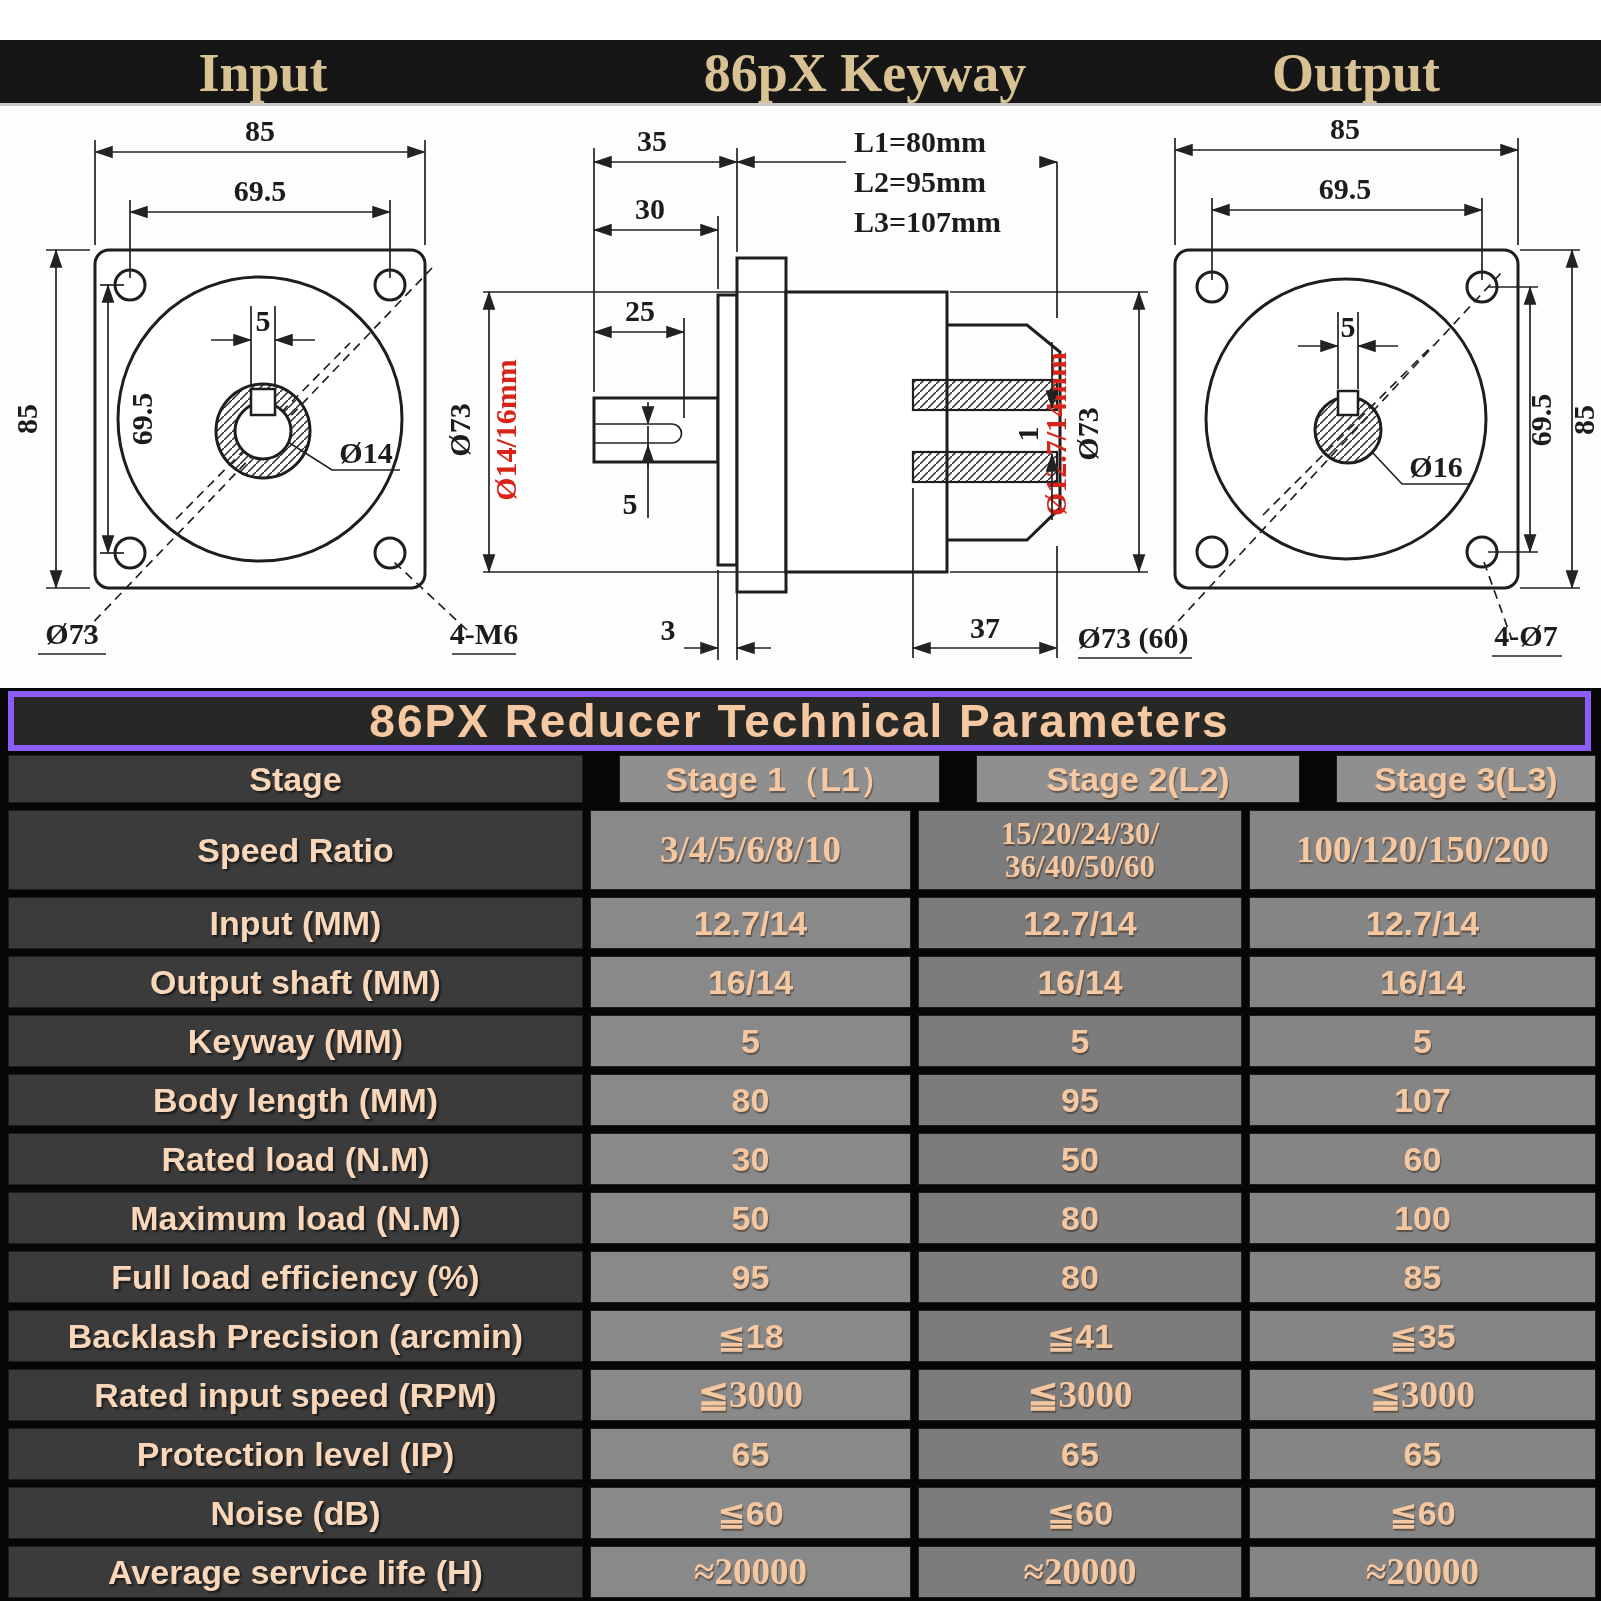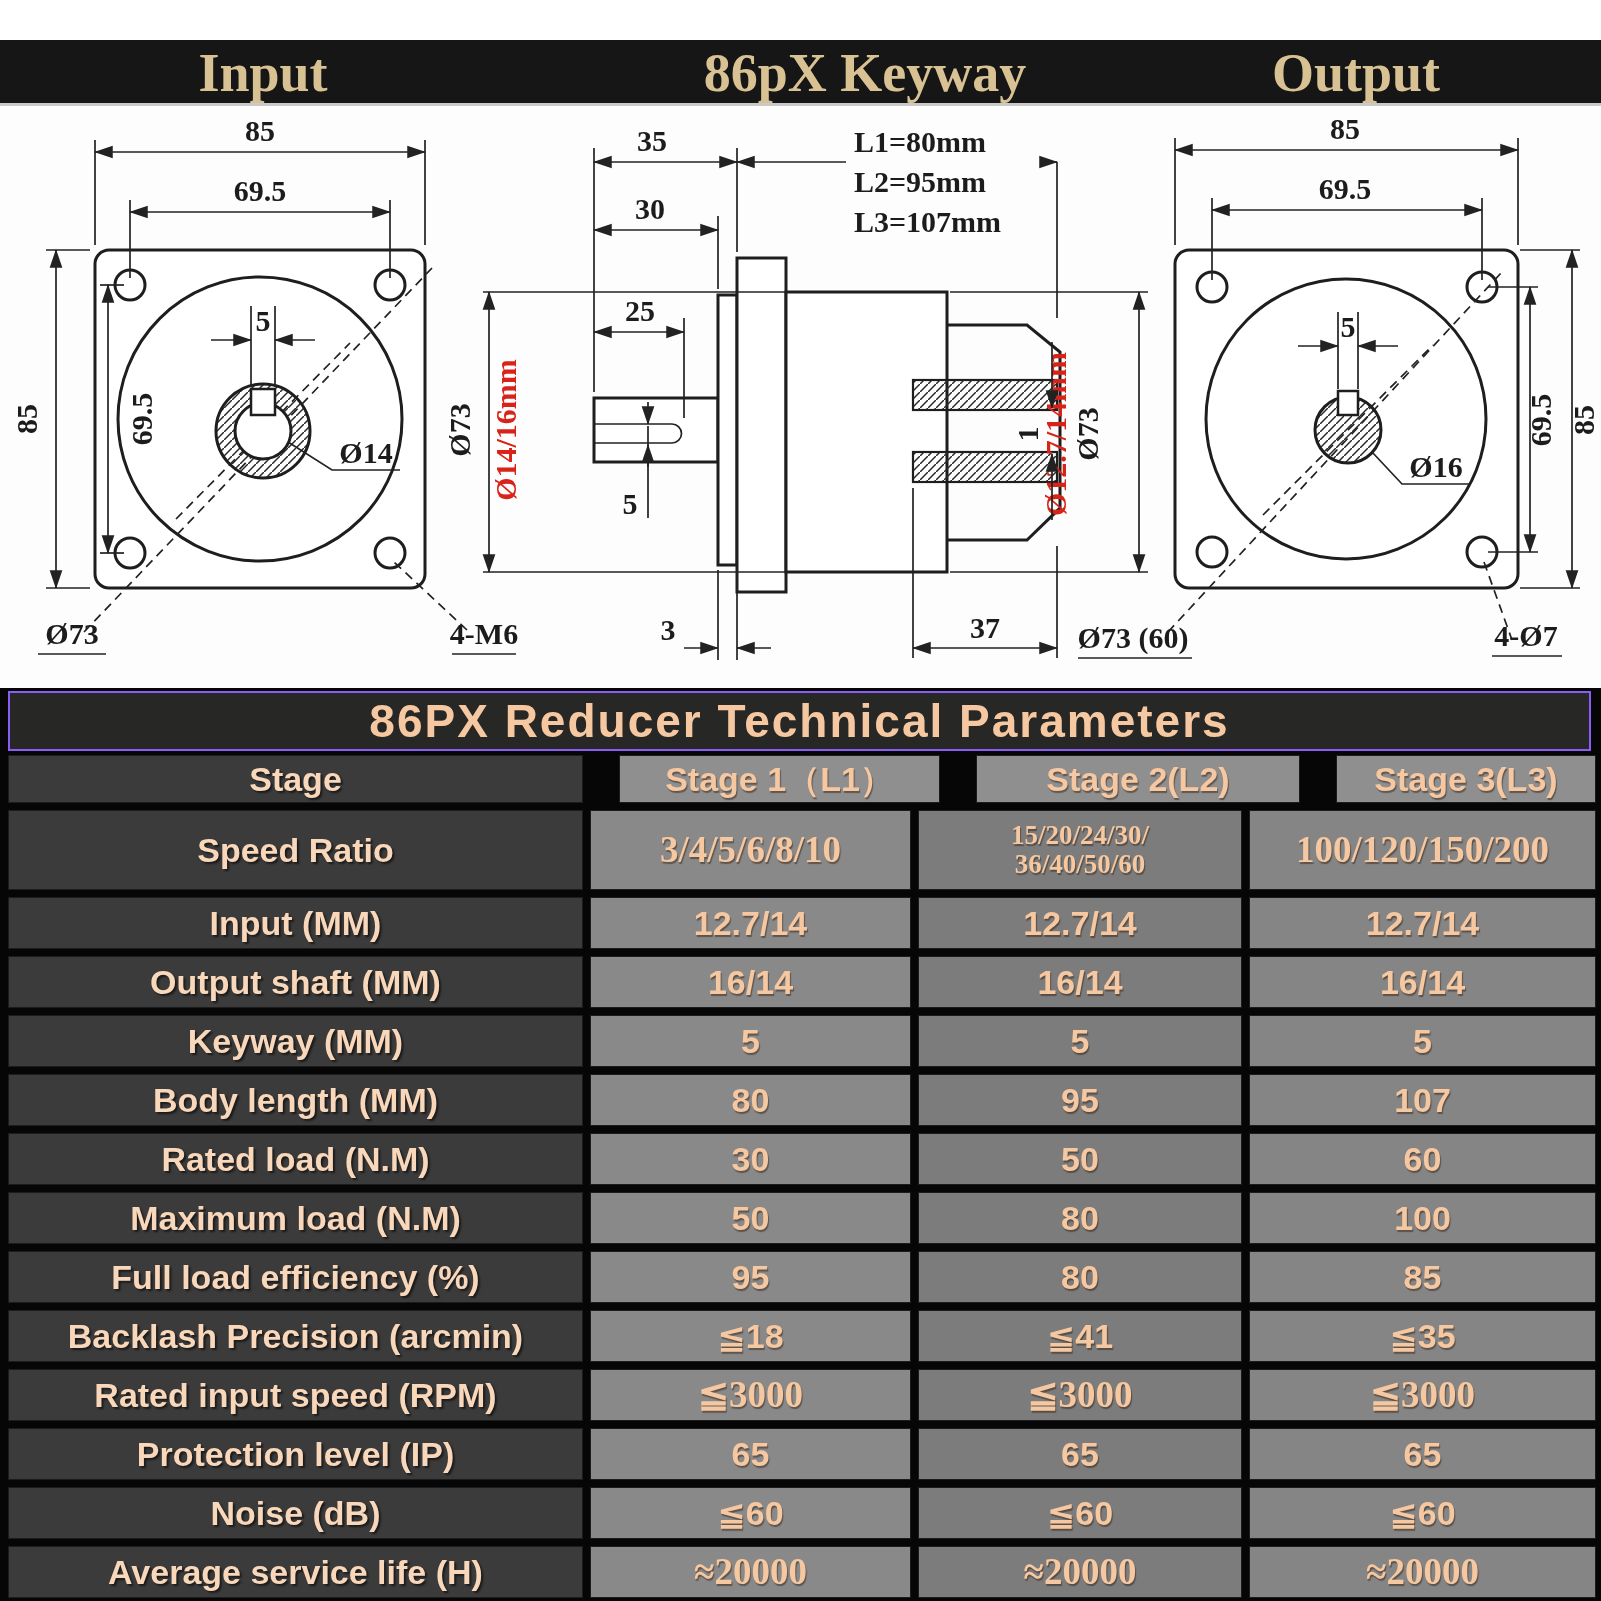--- a/index.html
+++ b/index.html
@@ -34,21 +34,21 @@
   .dt  { font: bold 30px "Liberation Serif", "DejaVu Serif", serif; fill: #1c1c1c; }
   .dtr { fill: var(--red-dim, #d92318); }
   
   .tablewrap {
     position: absolute; top: 648px; left: 0; width: 1601px; height: 953px;
     background: #060606; overflow: hidden;
   }
   .ttitle {
     margin: 3px 10px 4px 8px; height: 60px;
     background: var(--title-bg, #272725);
-    border: 2px solid #8b5cf6;
+    border: 6px solid #8b5cf6;
     color: var(--value-text, #f2c59e);
     font: bold 46px "Liberation Sans", "DejaVu Sans", sans-serif;
     letter-spacing: 2px;
     display: flex; align-items: center; justify-content: center;
   }
   .trow {
     display: grid; grid-template-columns: 575px 321px 324px auto;
     column-gap: 7px; margin: 0 5px 7px 8px; height: 52px;
   }
   .header-row { height: 48px; gap: 36px; }
@@ -69,21 +69,21 @@
     color: var(--value-text, #f6c8a1);
     font: bold 34px "Liberation Sans", "DejaVu Sans", sans-serif;
     white-space: pre-line; line-height: 1.08;
     text-shadow: 1px 2px 1px rgba(40,20,5,.45);
   }
   .c1 { background: #898989; }
   .c2 { background: #7c7c7c; }
   .c3 { background: #858585; }
   .header-row .val { background: #8f8f8f; }
   .serif-vals .val { font-family: "Liberation Serif", "DejaVu Serif", serif; font-size: 37px; }
-  .tall-row .c2 { font-size: 27px; }
+  .tall-row .c2 { font-size: 31px; }
 </style>
 </head>
 <body>
 
 <div class="page">
 
   <div class="band">
     <div class="band-title t-input">Input</div>
     <div class="band-title t-center">86pX Keyway</div>
     <div class="band-title t-output">Output</div>

